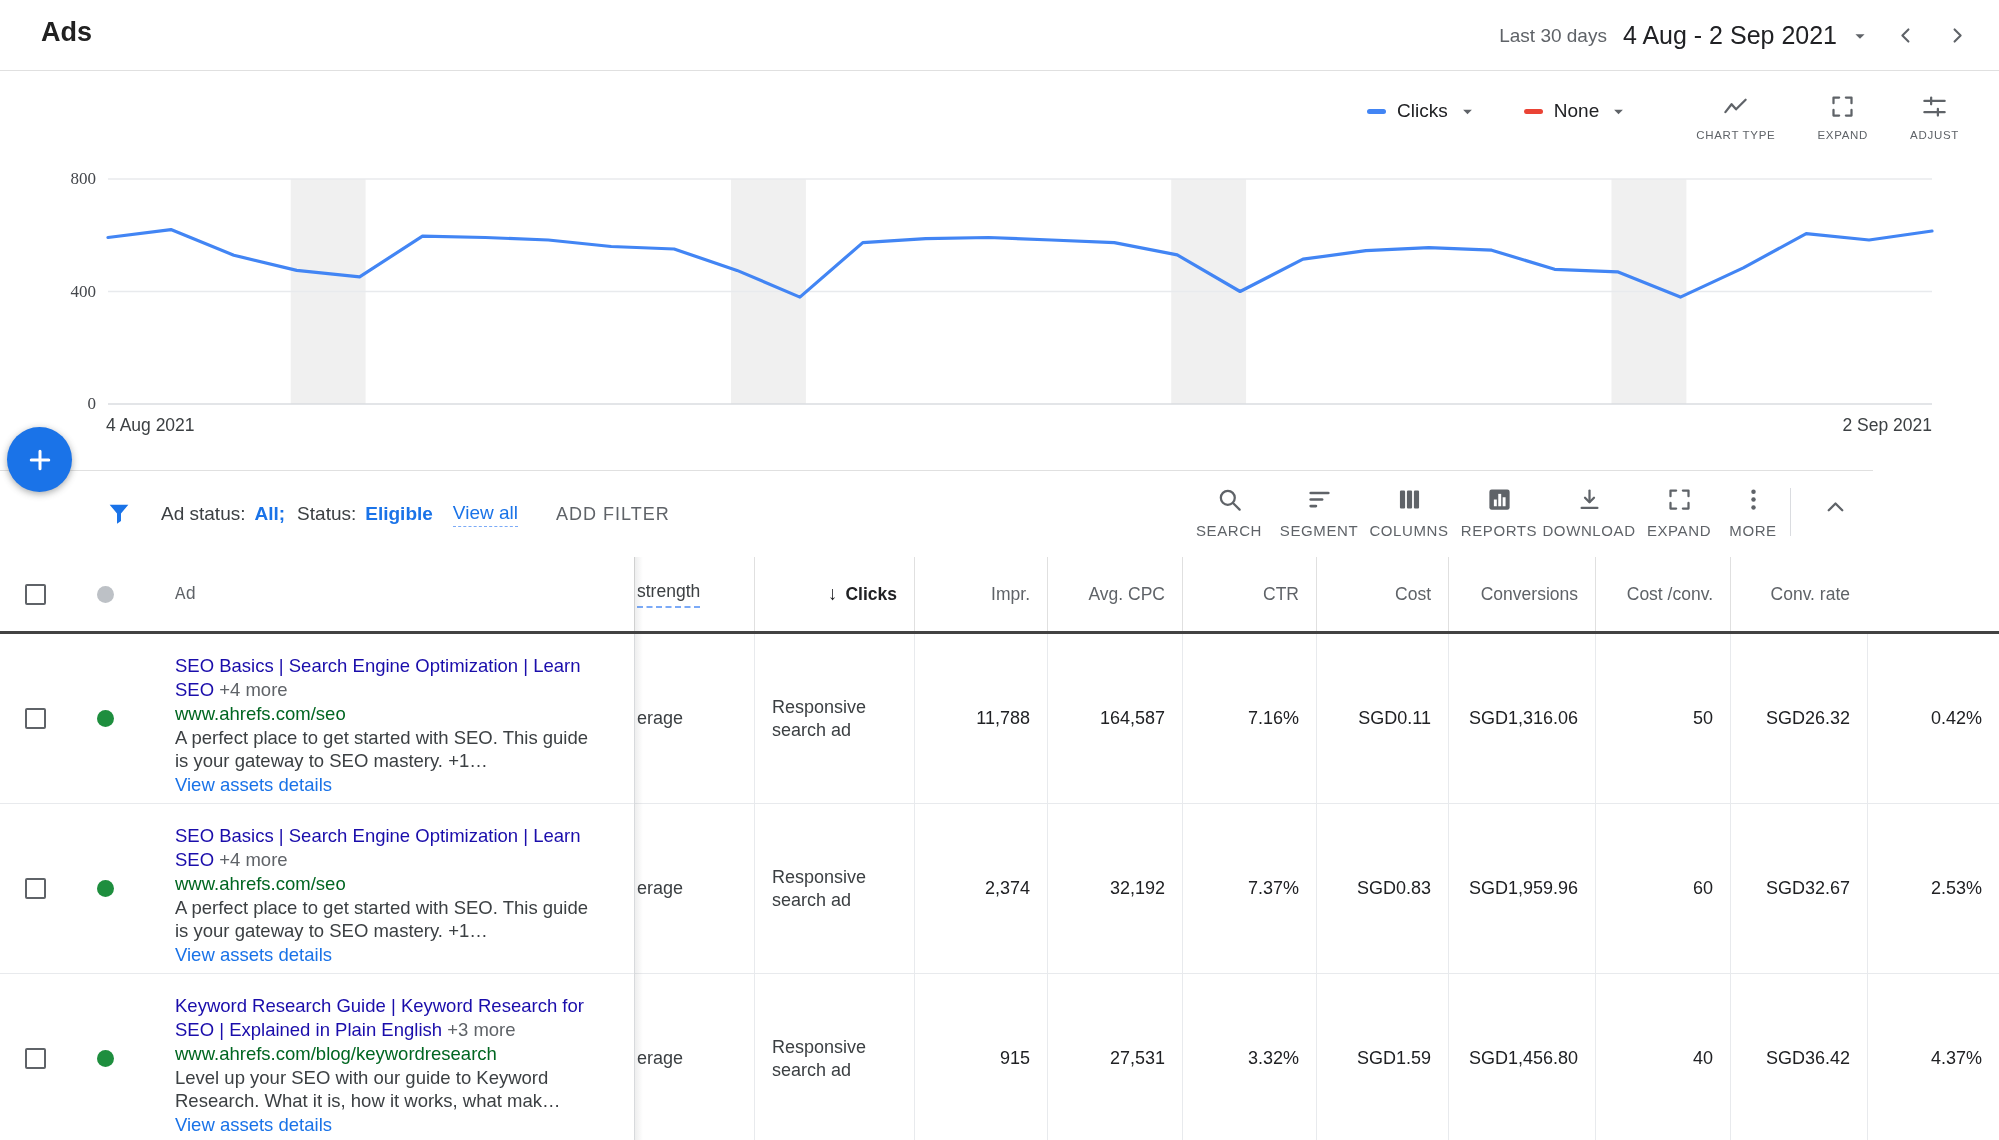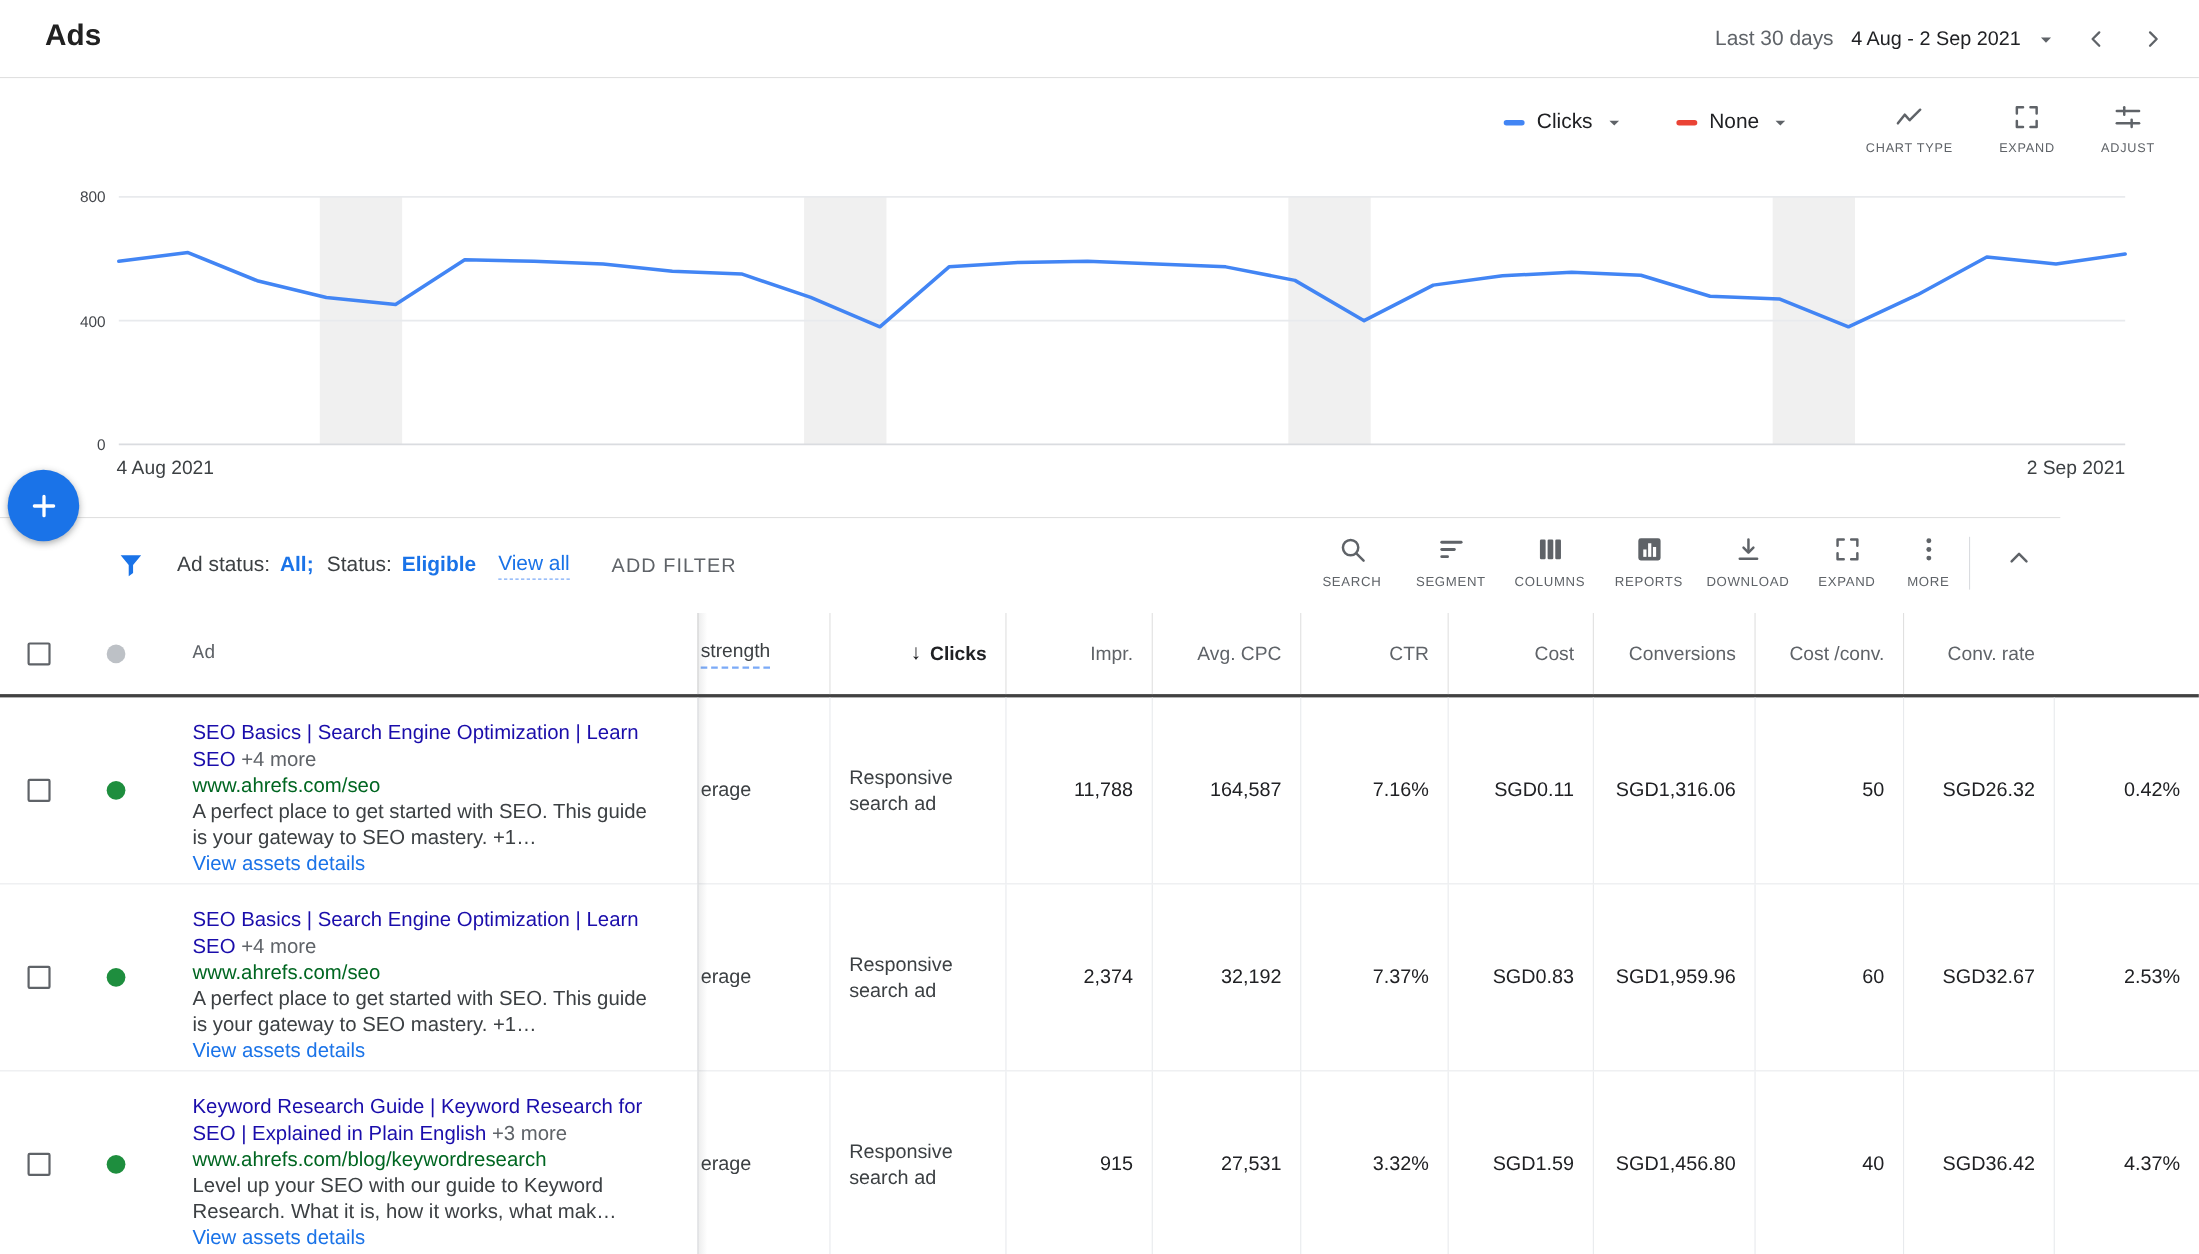--- a/index.html
+++ b/index.html
@@ -11,38 +11,38 @@
   }
   button { background: none; border: none; padding: 0; font: inherit; color: inherit; cursor: pointer; }
   svg { display: block; }
   a { text-decoration: none; }
 
   
   .top-bar { position: absolute; top: 0; left: 0; width: 1999px; height: 71px; background: #fff; border-bottom: 1px solid #e0e0e0; z-index: 10; }
   .page-title { position: absolute; left: 41px; top: 17px; font-size: 27px; font-weight: bold; color: #212121; }
   .date-cluster { position: absolute; right: 24px; top: 0; height: 71px; display: flex; align-items: center; }
   .date-label { font-size: 19px; color: #5f6368; margin-right: 16px; }
-  .date-value { display: flex; align-items: center; font-size: 18px; color: #202124; }
+  .date-value { display: flex; align-items: center; font-size: 25px; color: #202124; }
   .date-value .caret { width: 22px; height: 22px; fill: #5f6368; margin-left: 12px; }
   .nav-chevron { width: 36px; height: 36px; display: flex; align-items: center; justify-content: center; color: #5f6368; margin-left: 16px; }
   .nav-chevron svg { width: 25px; height: 25px; }
 
   
   .chart-section { position: absolute; top: 71px; left: 0; width: 1999px; height: 399px; background: #fff; }
   .plot { position: absolute; top: 0; left: 0; }
   .chart-controls { position: absolute; top: 22px; right: 19px; display: flex; align-items: flex-start; z-index: 2; }
   .legend-item { display: flex; align-items: center; margin-top: 7px; margin-right: 46px; }
   .legend-dash { width: 19px; height: 5px; border-radius: 3px; margin-right: 11px; background: #4285f4; }
   .legend-label { font-size: 19px; color: #202124; }
   .legend-item .caret { width: 21px; height: 21px; fill: #5f6368; margin-left: 9px; }
   .chart-btn { display: flex; flex-direction: column; align-items: center; color: #5f6368; padding: 0 21px; }
   .chart-btn svg { width: 27px; height: 27px; }
   .chart-btn-label { margin-top: 9px; font-size: 11.5px; letter-spacing: .7px; color: #5f6368; white-space: nowrap; }
   #y-ticks { position: absolute; left: 0; top: 0; width: 96px; height: 100%; }
-  .ytick { position: absolute; right: 0; font-size: 14px; color: #44474c; line-height: 22px; }
+  .ytick { position: absolute; right: 0; font-size: 17px; color: #44474c; line-height: 22px; font-family: Liberation Serif, serif; }
   .x-label { position: absolute; top: 344px; font-size: 17.5px; color: #3c4043; }
   .x-label.left { left: 106px; }
   .x-label.right { right: 67px; }
 
   
   .fab { position: absolute; left: 7px; top: 427px; width: 65px; height: 65px; border-radius: 50%;
          background: #1a73e8; display: flex; align-items: center; justify-content: center;
          box-shadow: 0 2px 7px rgba(60,64,67,.45); z-index: 12; }
   .fab svg { width: 30px; height: 30px; }
 
@@ -52,21 +52,21 @@
   .filter-text { position: absolute; left: 161px; top: 0; height: 100%; display: flex; align-items: center; font-size: 19px; }
   .f-label { color: #3c4043; margin-right: 9px; }
   .f-value { color: #1a73e8; font-weight: bold; }
   .f-gap { margin-left: 12px; }
   .view-all { color: #1a73e8; margin-left: 20px; border-bottom: 1.5px dashed #7baaf7; padding-bottom: 2px; cursor: pointer; }
   .add-filter { color: #5f6368; letter-spacing: 1px; margin-left: 38px; font-size: 18px; cursor: pointer; }
   .toolbar { position: absolute; right: 12px; top: 15px; display: flex; align-items: flex-start; }
   .tool { display: flex; flex-direction: column; align-items: center; width: 90px; color: #5f6368; }
   .tool.narrow { width: 58px; }
   .tool svg { width: 27px; height: 27px; }
-  .tool-label { margin-top: 9px; font-size: 12px; letter-spacing: .6px; color: #5f6368; text-align: right; }
+  .tool-label { margin-top: 9px; font-size: 15px; letter-spacing: .6px; color: #5f6368; text-align: right; }
   .toolbar-divider { width: 1px; height: 48px; background: #dadce0; margin: 2px 18px 0 8px; }
   .collapse-btn { width: 52px; margin-top: 8px; display: flex; justify-content: center; color: #5f6368; }
   .collapse-btn svg { width: 27px; height: 27px; }
 
   
   .table { position: absolute; top: 557px; left: 0; width: 1999px; height: 583px; background: #fff; overflow: hidden; }
   .thead, .trow { display: grid; grid-template-columns: 70px 70px 494px 120px 160px 133px 135px 134px 132px 147px 135px 137px 132px; }
   .thead { height: 77px; border-bottom: 3px solid #424242; }
   .trow { height: 170px; border-bottom: 1px solid #e8eaed; }
   .hcell { display: flex; align-items: center; font-size: 17.5px; color: #5f6368; }

